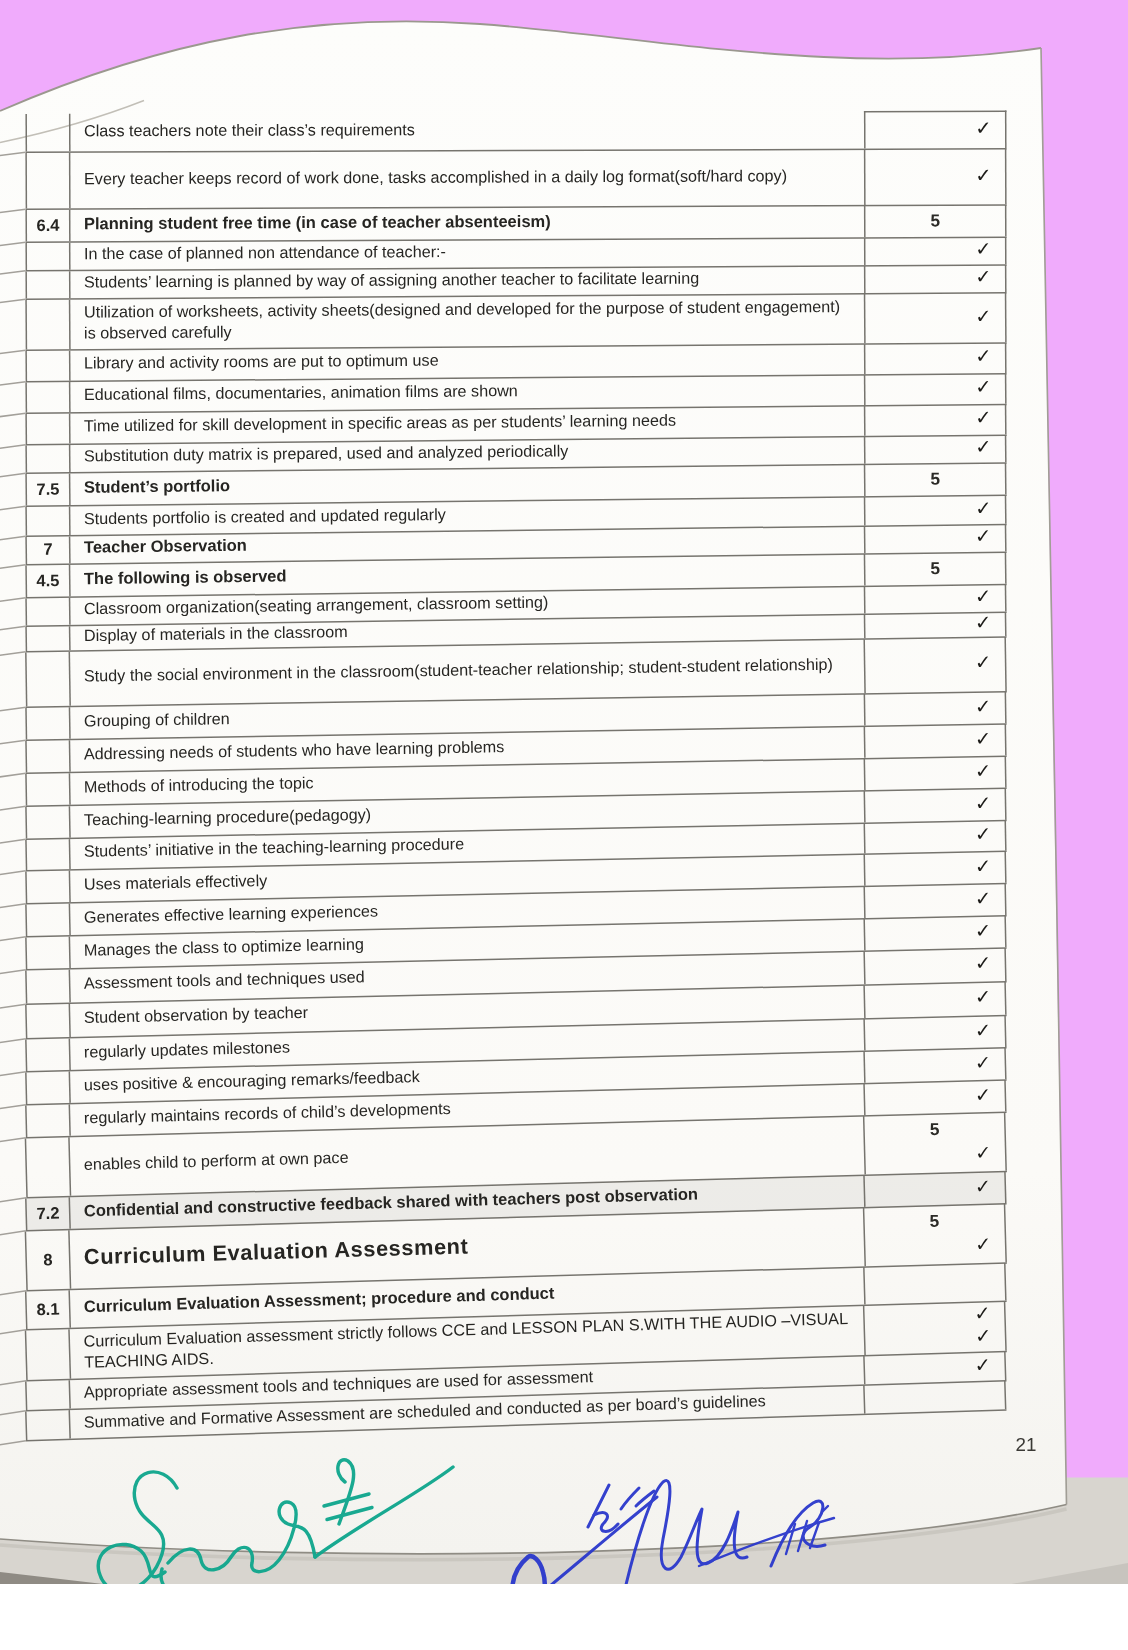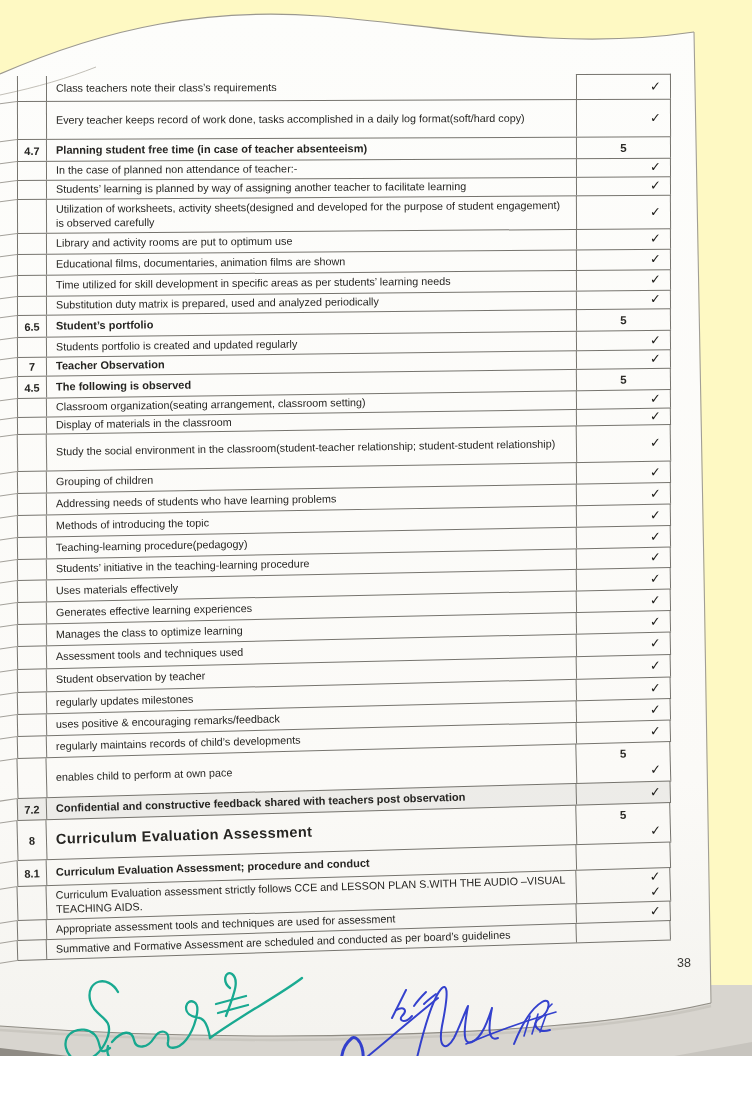--- a/index.html
+++ b/index.html
@@ -1,18 +1,18 @@
 <!DOCTYPE html>
 <html><head>
 <meta charset="utf-8">
 <style>
   html,body{margin:0;padding:0;}
   #photo{
     position:relative; width:752px; height:1056px; overflow:hidden;
-    background:#fef9c3;
+    background:#f0abfc;
     font-family:"Liberation Sans", sans-serif;
   }
   #bg-svg, #sig-svg{position:absolute; left:0; top:0; width:752px; height:1100px;}
   #sig-svg{z-index:5; pointer-events:none;}
 
   
   #table-wrap{
     position:absolute; left:17px; top:76px; width:654px; z-index:2;
     color:#262522;
   }
@@ -104,21 +104,21 @@
         </div>
       </div>
       <div class="trow" style="height: 38px; transform: rotate(-0.244deg);">
         <div class="c-num"></div>
         <div class="c-text">Every teacher keeps record of  work done, tasks accomplished in a daily log format(soft/hard copy)</div>
         <div class="c-score">
           <span class="check">✓</span>
         </div>
       </div>
       <div class="trow bold" style="height: 22px; transform: rotate(-0.289deg);">
-        <div class="c-num">4.7</div>
+        <div class="c-num">6.4</div>
         <div class="c-text">Planning student free time (in case of teacher absenteeism)</div>
         <div class="c-score">
           <span class="score-val">5</span>
         </div>
       </div>
       <div class="trow" style="height: 19px; transform: rotate(-0.333deg);">
         <div class="c-num"></div>
         <div class="c-text">In the case of planned non attendance of teacher:-</div>
         <div class="c-score">
           <span class="check">✓</span>
@@ -160,21 +160,21 @@
         </div>
       </div>
       <div class="trow" style="height: 19px; transform: rotate(-0.6deg);">
         <div class="c-num"></div>
         <div class="c-text">Substitution duty matrix is prepared, used and analyzed periodically</div>
         <div class="c-score">
           <span class="check">✓</span>
         </div>
       </div>
       <div class="trow bold" style="height: 22px; transform: rotate(-0.644deg);">
-        <div class="c-num">6.5</div>
+        <div class="c-num">7.5</div>
         <div class="c-text">Student’s portfolio</div>
         <div class="c-score">
           <span class="score-val">5</span>
         </div>
       </div>
       <div class="trow" style="height: 20px; transform: rotate(-0.689deg);">
         <div class="c-num"></div>
         <div class="c-text">Students portfolio is created and updated regularly</div>
         <div class="c-score">
           <span class="check">✓</span>
@@ -349,21 +349,21 @@
           <span class="check">✓</span>
         </div>
       </div>
       <div class="trow" style="height: 20px; transform: rotate(-1.8deg);">
         <div class="c-num"></div>
         <div class="c-text">Summative and Formative Assessment are scheduled and conducted as per board’s guidelines</div>
         <div class="c-score"></div>
       </div>
     </div>
 
-  <div id="page-num">38</div>
+  <div id="page-num">21</div>
 
   <svg id="sig-svg" viewBox="0 0 752 1100">
     <g stroke="#0ea68c" stroke-width="2.3" fill="none" stroke-linecap="round" stroke-linejoin="round" opacity="0.95">
       <path d="M 118,992 C 108,974 86,980 90,1000 C 94,1018 114,1016 108,1036 C 100,1062 72,1070 66,1048 C 62,1032 82,1024 94,1034 C 103,1042 96,1058 110,1048"></path>
       <path d="M 108,1046 C 104,1060 118,1062 126,1078 C 130,1086 136,1080 133,1072"></path>
       <path d="M 112,1042 C 122,1030 132,1030 134,1040 C 136,1050 148,1048 154,1038 C 160,1028 170,1030 168,1042 C 166,1050 178,1050 186,1040 C 194,1030 202,1006 194,1002 C 186,998 182,1012 192,1016 C 199,1019 206,1014 210,1038"></path>
       <path d="M 210,1038 C 240,1016 280,995 302,978"></path>
       <path d="M 226,1016 C 234,994 240,980 232,974 C 225,970 222,982 230,988"></path>
       <path d="M 216,1004 L 246,996"></path>
       <path d="M 218,1013 L 248,1005"></path>

